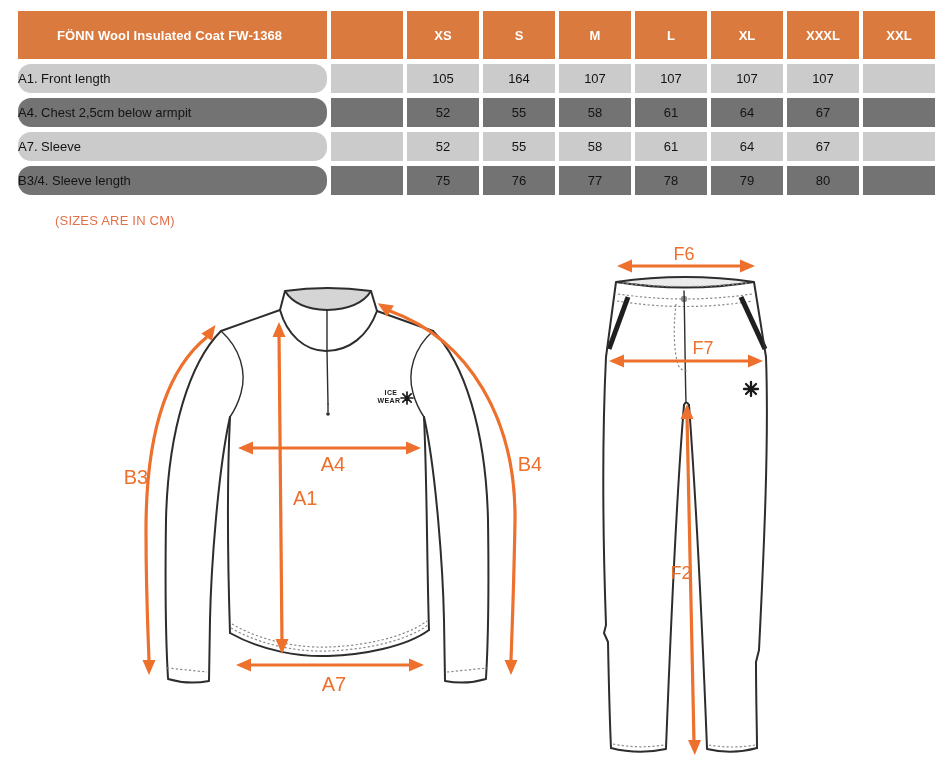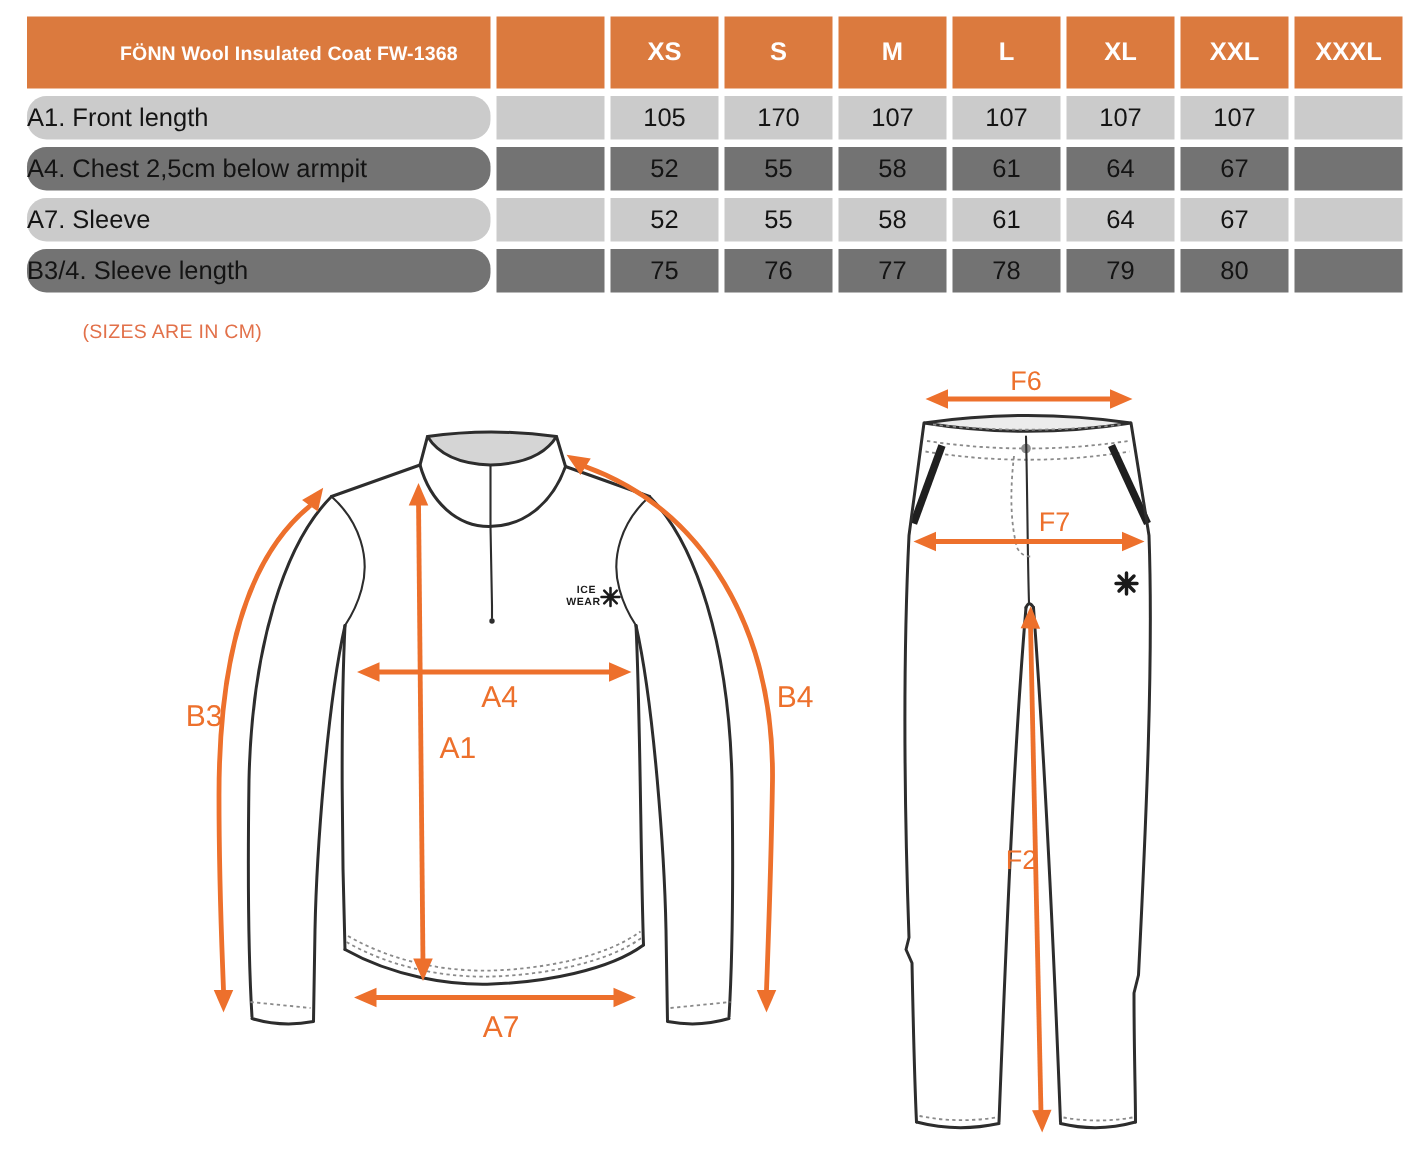--- a/index.html
+++ b/index.html
@@ -10,23 +10,23 @@
   }
   
   .size-table{
     position:absolute;left:18px;top:11px;
     display:grid;
     grid-template-columns:309px 72px repeat(7,72px);
     grid-template-rows:48px repeat(4,29px);
     column-gap:4px;row-gap:5px;
   }
   .cell{display:flex;align-items:center;justify-content:center;
-        font-size:17px;color:#141414;white-space:nowrap;}
+        font-size:13px;color:#141414;white-space:nowrap;}
   .th{background:#db7a3e;color:#ffffff;font-weight:bold;}
-  .th.title{justify-content:flex-start;padding-left:62px;font-size:13px;letter-spacing:.1px;}
+  .th.title{justify-content:flex-start;padding-left:39px;font-size:13px;letter-spacing:.1px;}
   .lbl{justify-content:flex-start;border-radius:13px;}
   .dark{background:#cbcbcb;}
   .light{background:#737373;}
   
   .note{
     position:absolute;left:55px;top:213px;
     color:#e2714a;font-size:13px;letter-spacing:.2px;
   }
   
   .diagrams{position:absolute;left:0;top:240px;width:948px;height:542px;}
@@ -49,27 +49,27 @@
 
 <div class="size-table">
 
   <div class="cell th title">FÖNN Wool Insulated Coat FW-1368</div>
   <div class="cell th"></div>
   <div class="cell th">XS</div>
   <div class="cell th">S</div>
   <div class="cell th">M</div>
   <div class="cell th">L</div>
   <div class="cell th">XL</div>
+  <div class="cell th">XXXL</div>
   <div class="cell th">XXL</div>
-  <div class="cell th">XXXL</div>
 
   <div class="cell lbl dark">A1. Front length</div>
   <div class="cell dark"></div>
   <div class="cell dark">105</div>
-  <div class="cell dark">170</div>
+  <div class="cell dark">164</div>
   <div class="cell dark">107</div>
   <div class="cell dark">107</div>
   <div class="cell dark">107</div>
   <div class="cell dark">107</div>
   <div class="cell dark"></div>
 
   <div class="cell lbl light">A4. Chest 2,5cm below armpit</div>
   <div class="cell light"></div>
   <div class="cell light">52</div>
   <div class="cell light">55</div>

